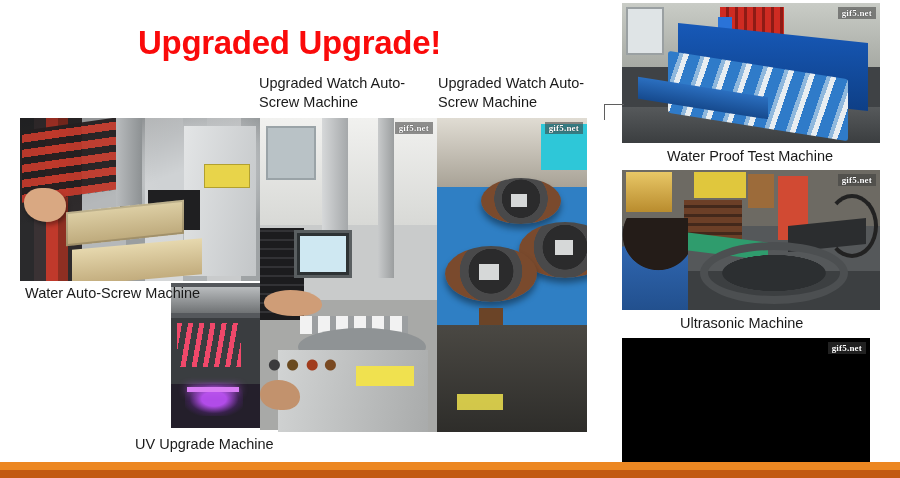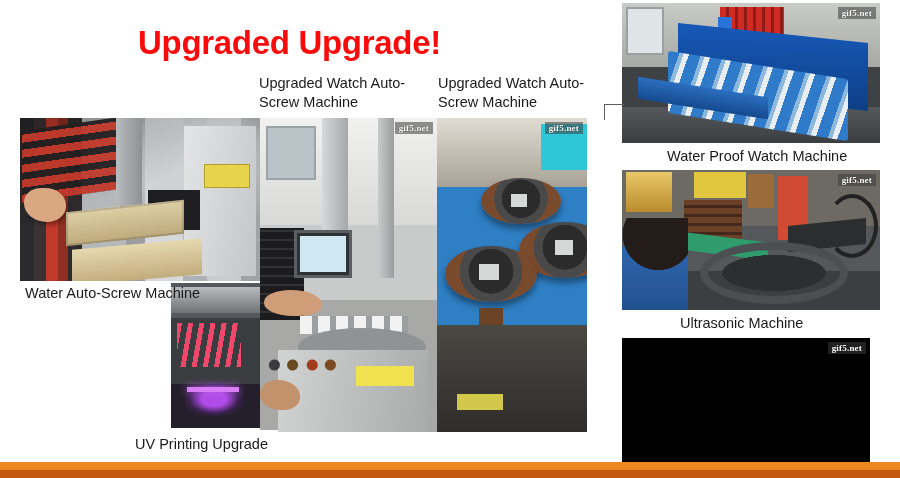--- a/index.html
+++ b/index.html
@@ -296,20 +296,20 @@
 
   <div id="leader-h"></div>
   <div id="leader-v"></div>
 
   <div class="capbg" style="left:18px;top:281px;width:152px;height:40px;"></div>
   <div class="capbg" style="left:118px;top:430px;width:160px;height:26px;"></div>
 
   <div class="caption" id="cap-upg-watch">Upgraded Watch Auto-Screw Machine</div>
   <div class="caption" id="cap-upg-clock">Upgraded Watch Auto-Screw Machine</div>
   <div class="caption" id="cap-watch">Water Auto-Screw Machine</div>
-  <div class="caption" id="cap-uv">UV Printing Upgrade</div>
-  <div class="caption" id="cap-water">Water Proof Watch Machine</div>
+  <div class="caption" id="cap-uv">UV Upgrade Machine</div>
+  <div class="caption" id="cap-water">Water Proof Test Machine</div>
   <div class="caption" id="cap-ultra">Ultrasonic Machine</div>
 
   <div id="bar-light"></div>
   <div id="bar-dark"></div>
 
 </div>
 
 </body></html>

